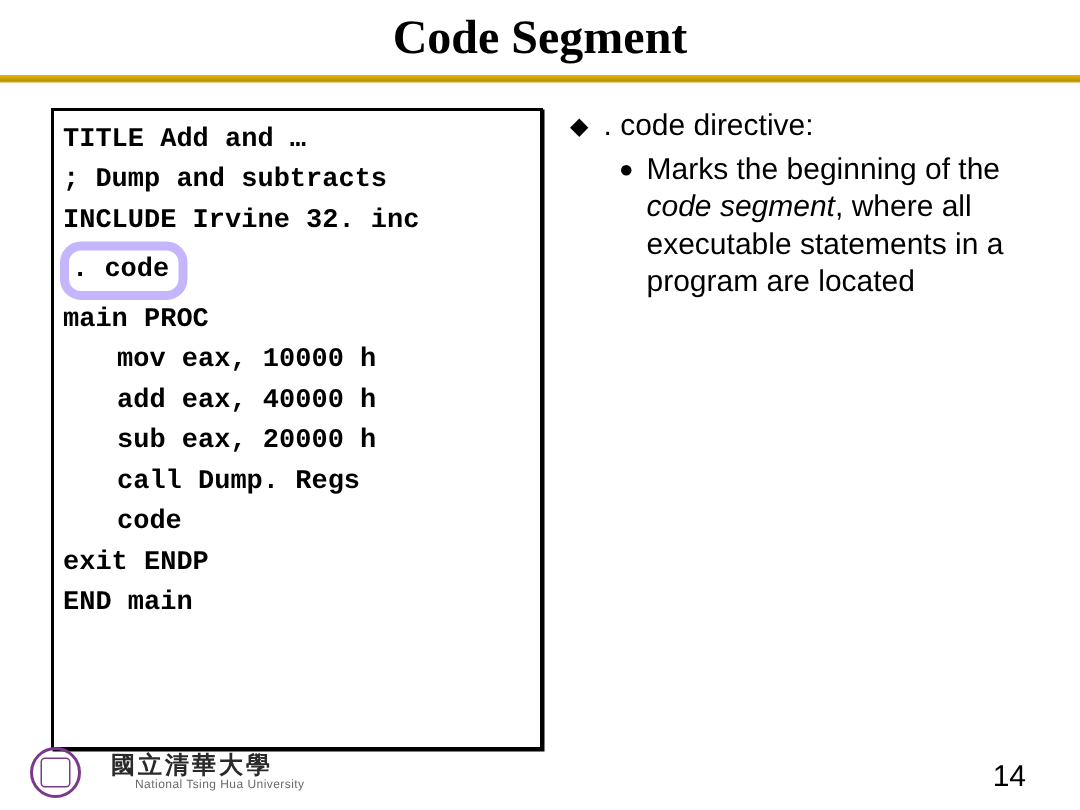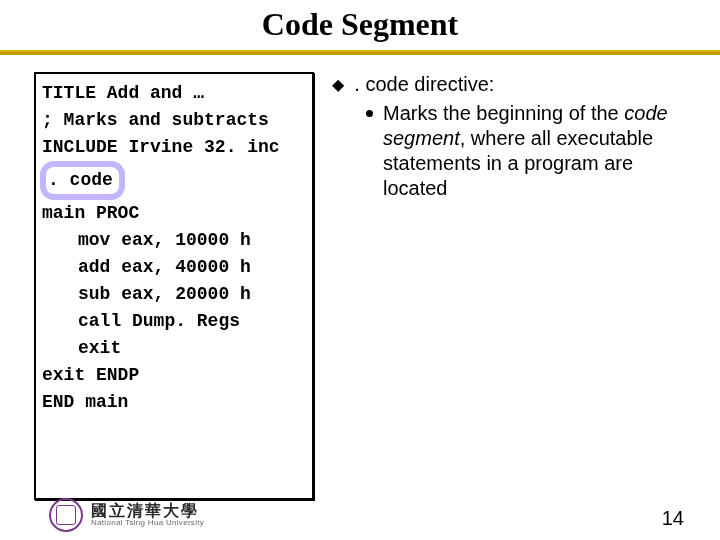--- a/index.html
+++ b/index.html
@@ -37,21 +37,21 @@
     position: absolute;
     top: 72px;
     left: 34px;
     right: 20px;
     bottom: 40px;
     display: flex;
     gap: 18px;
   }
   .codebox {
     border: 2px solid #000;
-    width: 280px;
+    width: 328px;
     padding: 6px 6px 6px 6px;
     font-family: "Courier New", monospace;
     font-weight: bold;
     font-size: 18px;
     line-height: 1.5;
     box-shadow: 1px 1px 0 #000;
     background: #fff;
   }
   .codeline { white-space: pre; }
   .ind { padding-left: 36px; display: inline-block; }
@@ -84,75 +84,75 @@
   }
   .dot {
     width: 7px; height: 7px;
     border-radius: 50%;
     background: #000;
     margin-top: 9px;
     flex: 0 0 7px;
   }
   .footer-logo {
     position: absolute;
-    left: 49px;
+    left: 20px;
     bottom: 8px;
     display: flex;
     align-items: center;
-    gap: 8px;
+    gap: 20px;
   }
   .logo-glyph {
     width: 34px; height: 34px;
     border: 2px solid #7a3a8a;
     border-radius: 50%;
     position: relative;
   }
   .logo-glyph::before {
     content: "";
     position: absolute;
     inset: 5px;
     border: 1.5px solid #7a3a8a;
     border-radius: 3px;
   }
   .logo-text {
     display: flex;
     flex-direction: column;
     line-height: 1;
   }
   .logo-cn { font-size: 16px; font-weight: bold; color: #2a2a2a; letter-spacing: 2px; }
-  .logo-en { font-size: 8px; color: #6a6a6a; letter-spacing: 0.3px; }
+  .logo-en { font-size: 8px; color: #6a6a6a; letter-spacing: 0.3px; margin-left: 16px; }
   .page-num {
     position: absolute;
     right: 36px;
     bottom: 10px;
     font-size: 20px;
     color: #000;
   }
   .italic { font-style: italic; }
 </style>
 </head>
 <body>
 
 <div class="title">Code Segment</div>
 <div class="rule"></div>
 <div class="rule2"></div>
 
 <div class="content">
 
   <div class="codebox">
     <div class="codeline">TITLE Add and …</div>
-    <div class="codeline">; Marks and subtracts</div>
+    <div class="codeline">; Dump and subtracts</div>
     <div class="codeline">INCLUDE Irvine 32. inc</div>
     <div class="codeline"><span class="hl">. code</span></div>
     <div class="codeline">main PROC</div>
     <div class="codeline"><span class="ind">mov eax, 10000 h</span></div>
     <div class="codeline"><span class="ind">add eax, 40000 h</span></div>
     <div class="codeline"><span class="ind">sub eax, 20000 h</span></div>
     <div class="codeline"><span class="ind">call Dump. Regs</span></div>
-    <div class="codeline"><span class="ind">exit</span></div>
+    <div class="codeline"><span class="ind">code</span></div>
     <div class="codeline">exit ENDP</div>
     <div class="codeline">END main</div>
   </div>
 
   <div class="notes">
     <div class="bullet1">
       <span class="dia">◆</span>
       <span>. code directive:</span>
     </div>
     <div class="bullet2">

